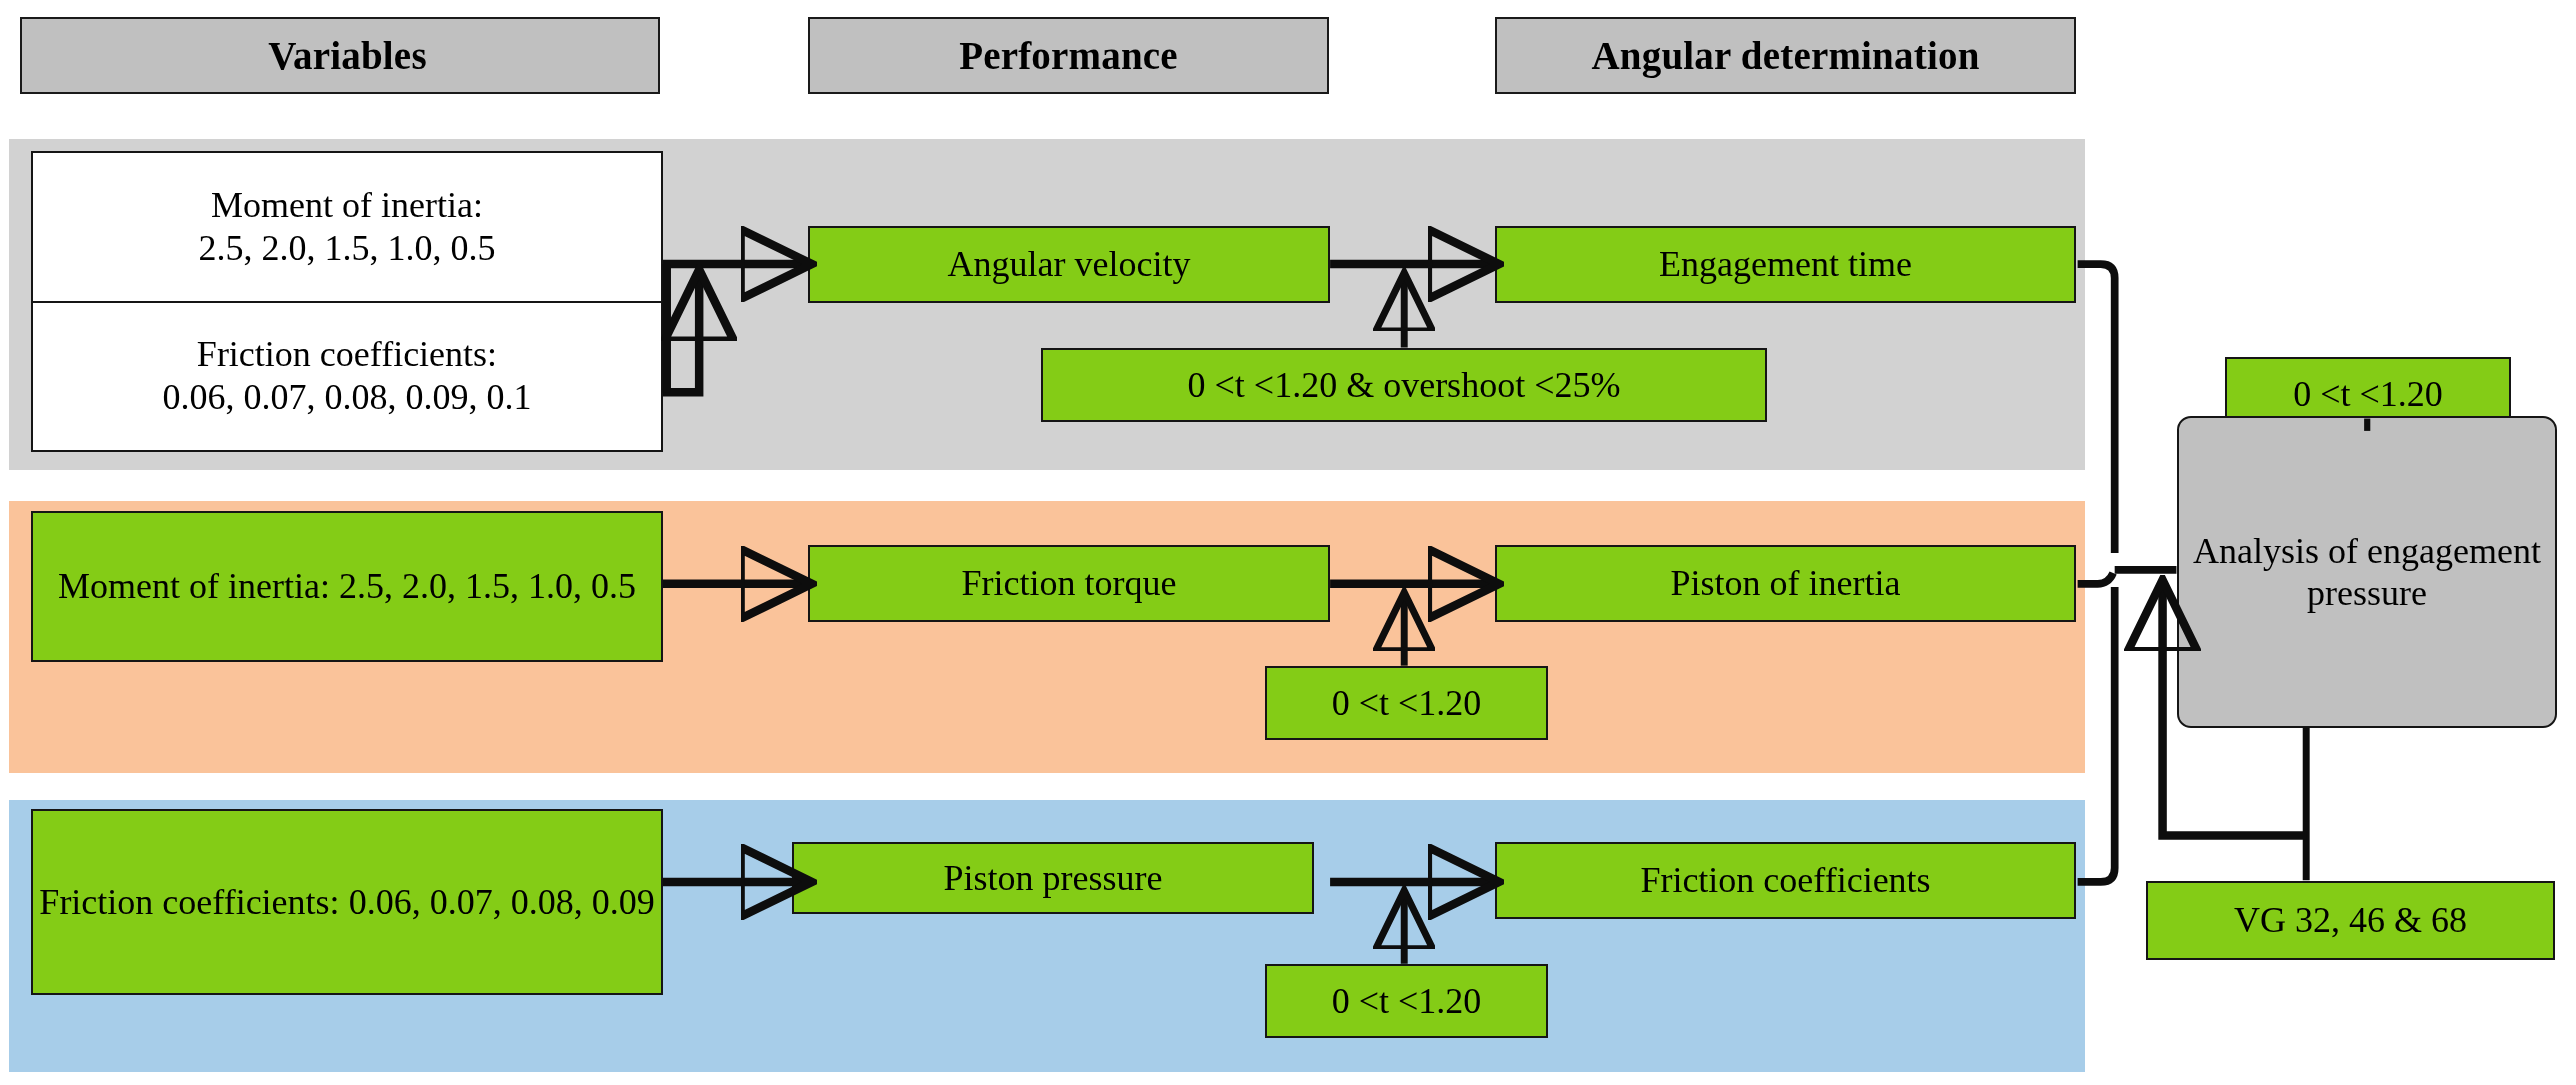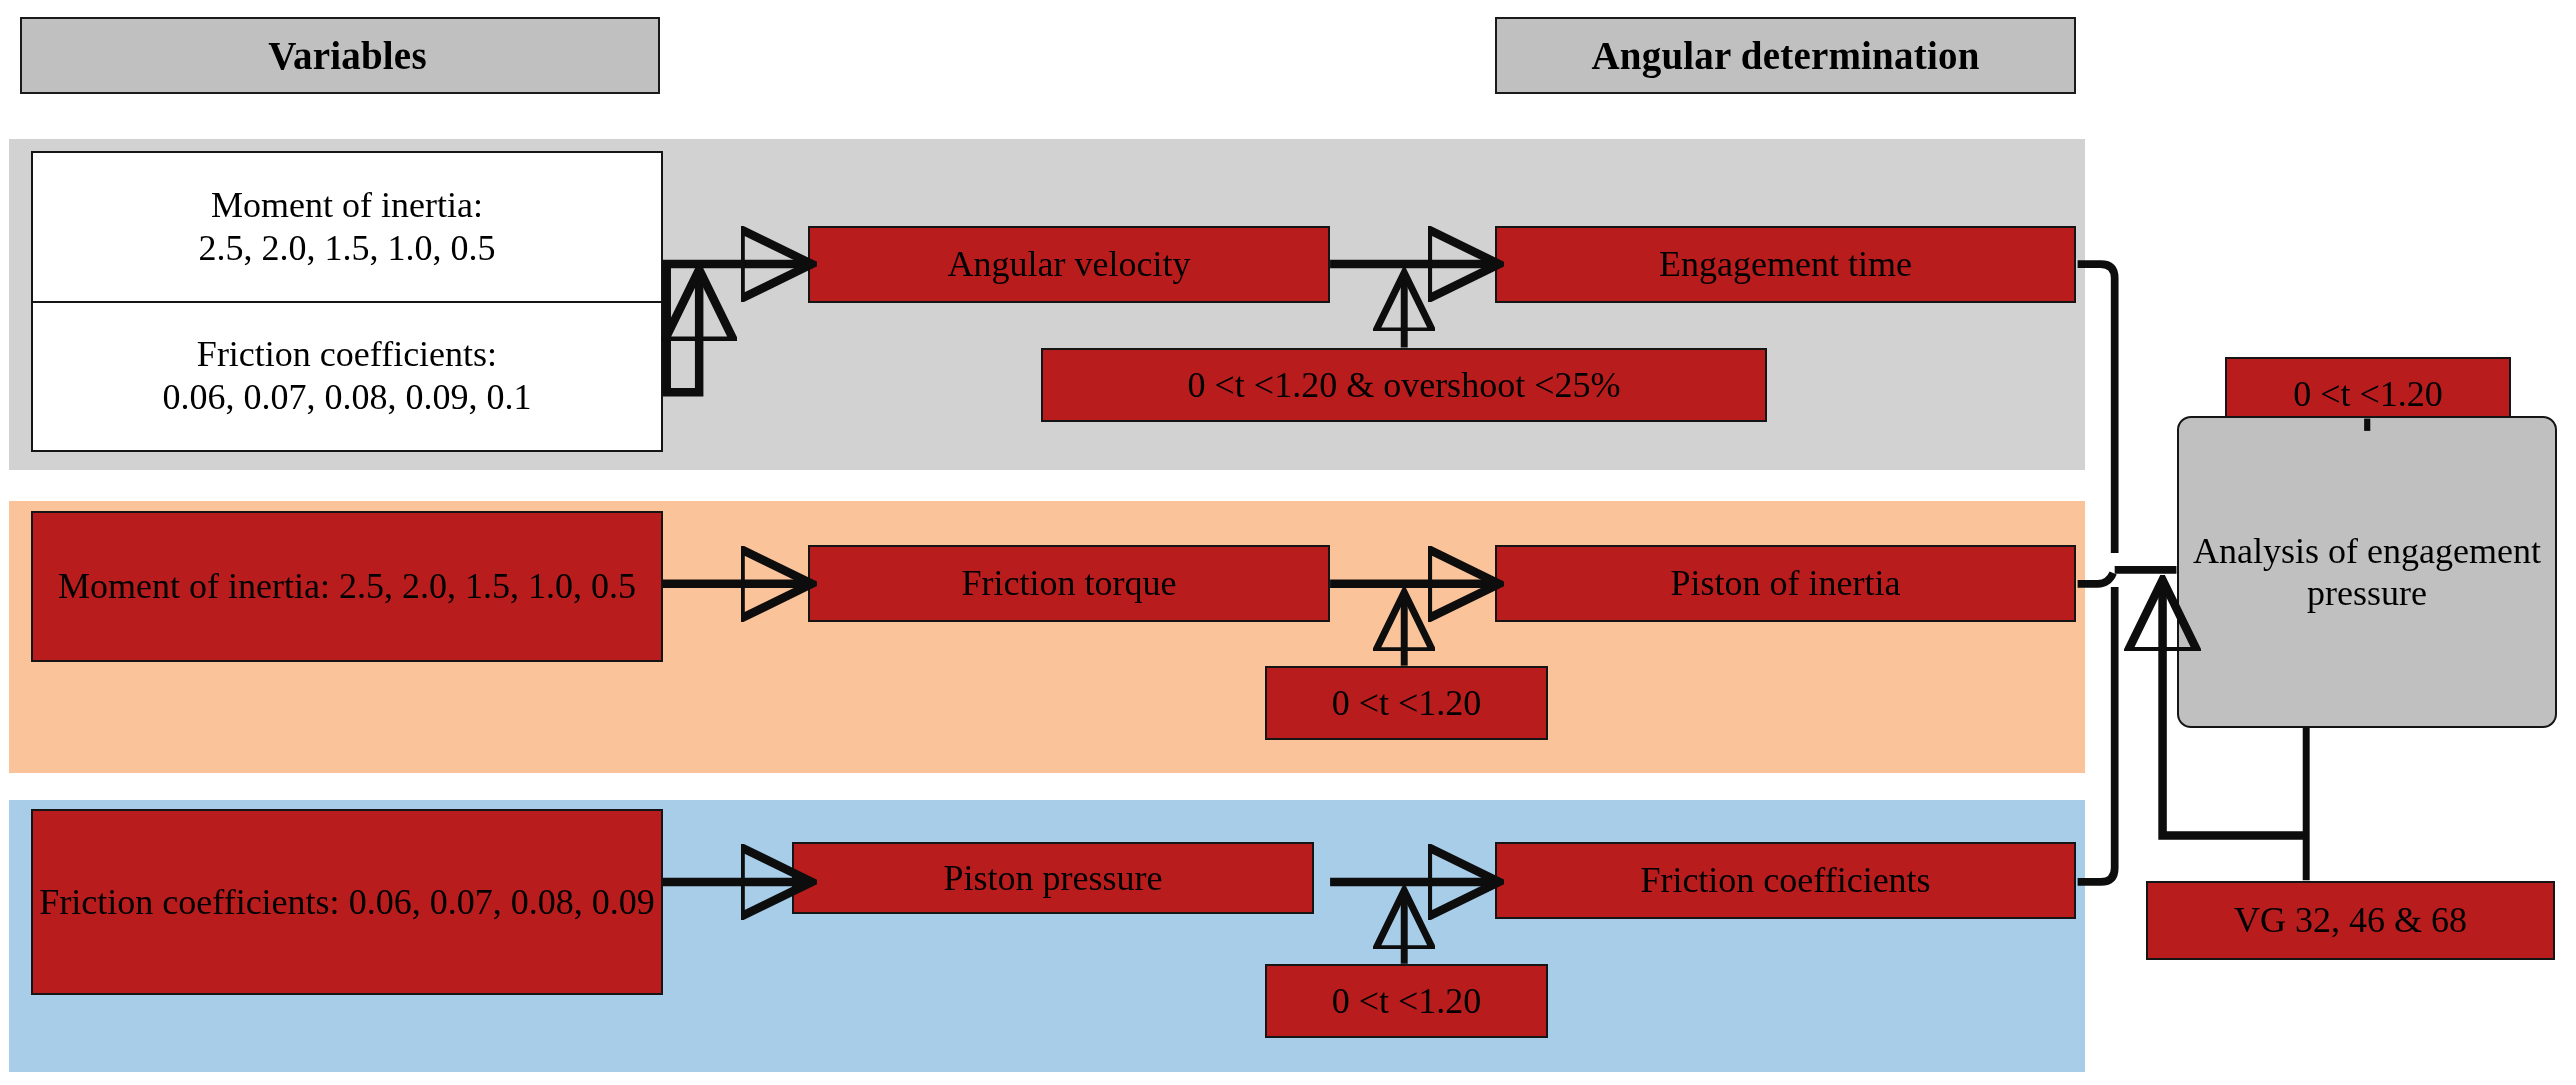--- a/index.html
+++ b/index.html
@@ -12,21 +12,21 @@
   .band-gray  {background:#d2d2d2;}
   .band-orange{background:#fac39a;}
   .band-blue  {background:#a7cde9;}
 
   
   .hdr{position:absolute;background:#c0c0c0;border:2.3px solid #1a1a1a;
        box-sizing:border-box;display:flex;align-items:center;justify-content:center;
        font-weight:bold;font-size:39px;letter-spacing:0.2px;}
 
   
-  .node{position:absolute;background:#b91c1c;border:2.3px solid #151515;
+  .node{position:absolute;background:#84cc16;border:2.3px solid #151515;
         box-sizing:border-box;display:flex;align-items:center;justify-content:center;
         text-align:center;font-size:36px;line-height:1.18;}
   .node.thin{border-width:2.3px;}
   .node.gray{background:#c0c0c0;}
 
   
   .splitbox{position:absolute;background:#fff;border:2.3px solid #151515;
             box-sizing:border-box;display:flex;flex-direction:column;}
   .splitbox .cell{flex:1;display:flex;align-items:center;justify-content:center;
                   text-align:center;font-size:36px;line-height:1.2;}
@@ -43,20 +43,23 @@
 <body>
 
 <div id="stage">
 
   <div class="band band-gray" style="left:9.3px;top:139px;width:2076px;height:331px;"></div>
   <div class="band band-orange" style="left:9.3px;top:501px;width:2076px;height:272px;"></div>
   <div class="band band-blue" style="left:9.3px;top:800px;width:2076px;height:272px;"></div>
 
   <div class="hdr" style="left:20px;top:17px;width:640px;height:77px;padding-left:15px;">
     <span>Variables</span>
+  </div>
+  <div class="hdr" style="left:808px;top:17px;width:521px;height:77px;">
+    <span>Performance</span>
   </div>
   <div class="hdr" style="left:1495px;top:17px;width:581px;height:77px;">
     <span>Angular determination</span>
   </div>
 
   <div class="splitbox" style="left:31px;top:151px;width:632px;height:301px;">
     <div class="cell top">
       <div>
         <span class="l1">Moment of inertia:</span>
         <span class="l2">2.5, 2.0, 1.5, 1.0, 0.5</span>

